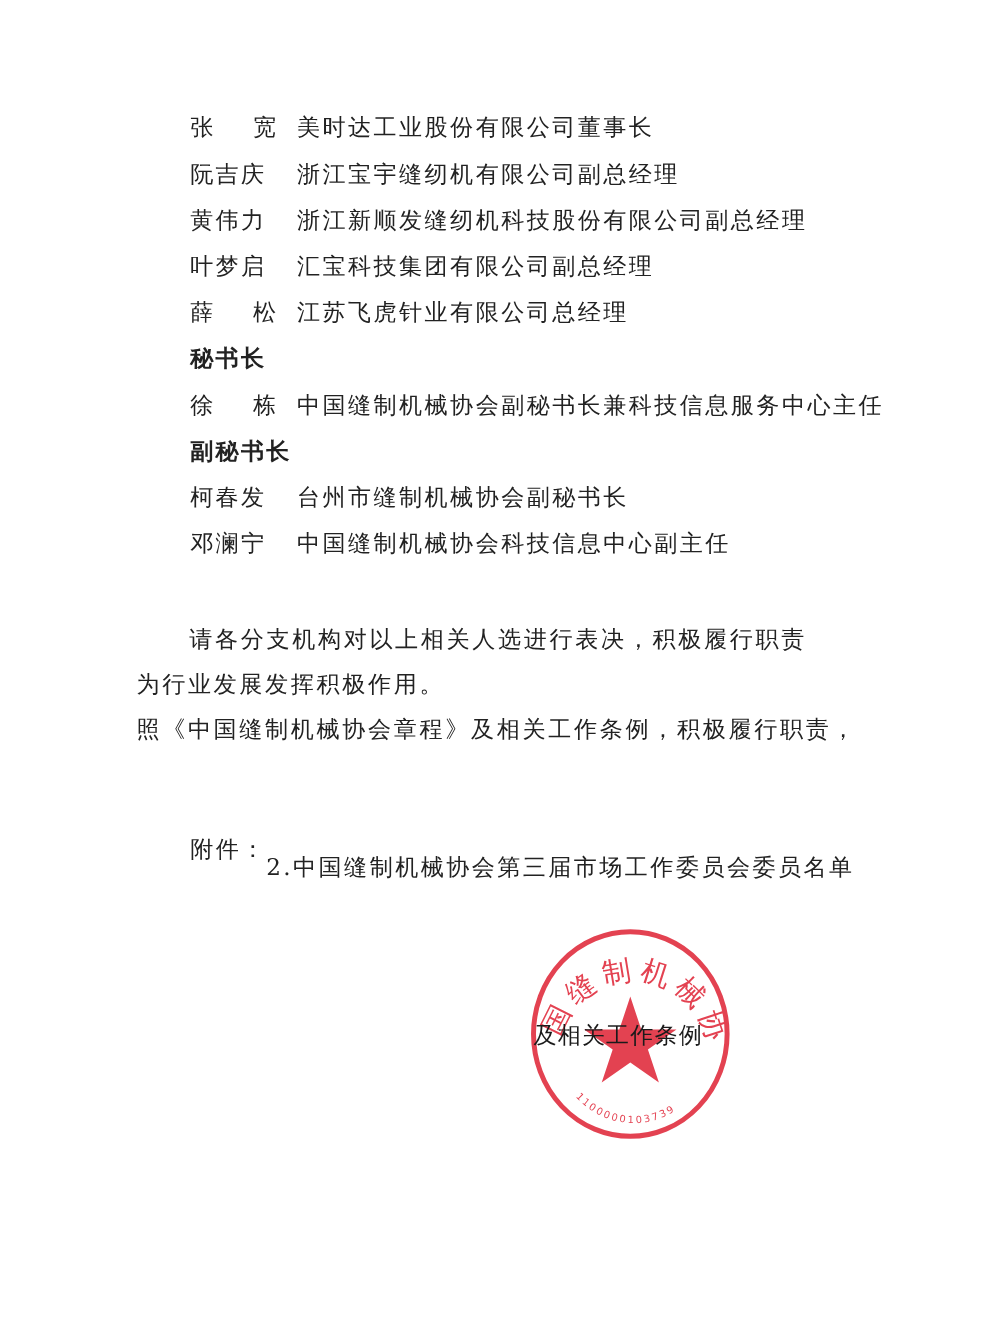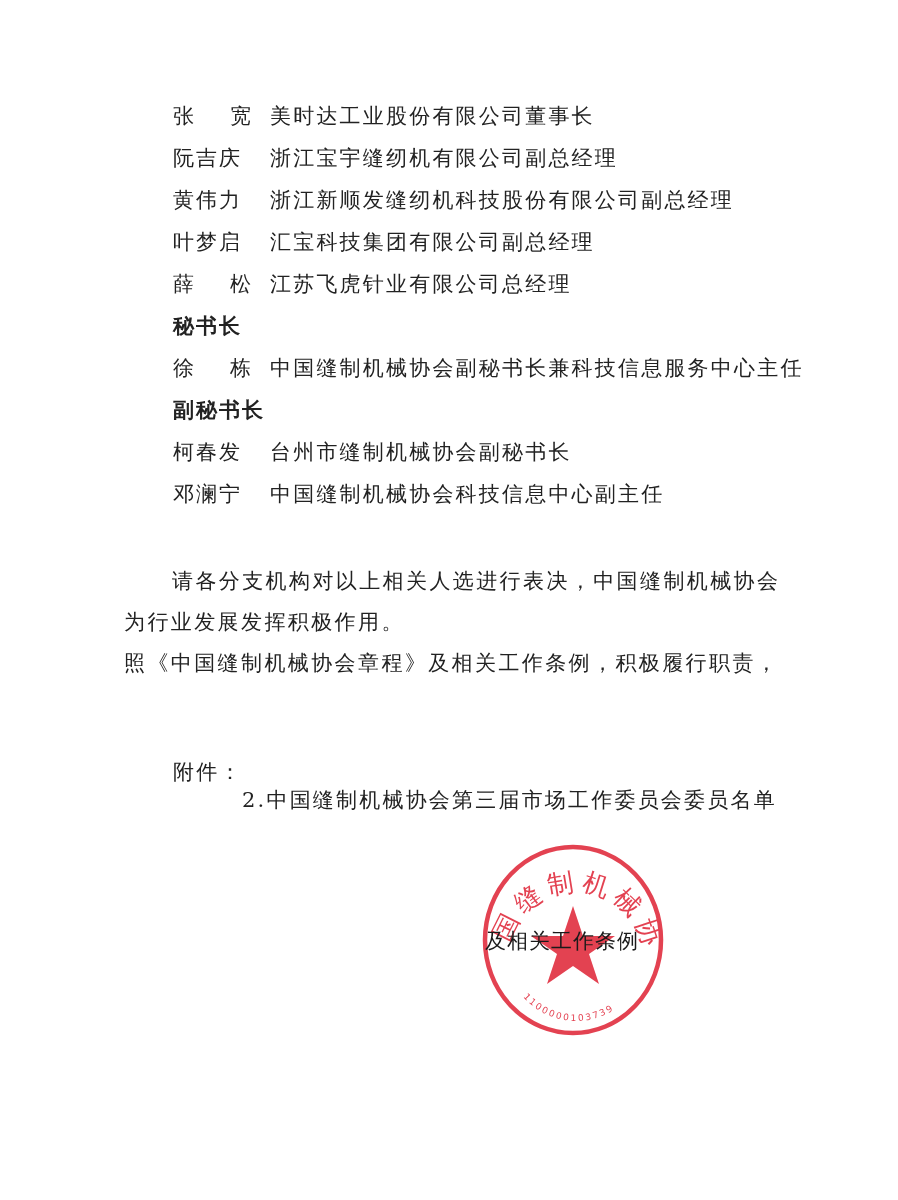--- a/index.html
+++ b/index.html
@@ -65,27 +65,27 @@
   <div class="row" style="top:437px;">
     <div class="name">柯春发</div>
     <div class="desc" style="left:97px;">台州市缝制机械协会副秘书长</div>
   </div>
   <div class="row" style="top:479px;">
     <div class="name">邓澜宁</div>
     <div class="desc">中国缝制机械协会科技信息中心副主任</div>
   </div>
 
   <div class="para" style="top:561px;">
-    <div><span class="indent"></span><span>请各分支机构对以上相关人选进行表决，中国缝制机械协会</span></div>
+    <div><span class="indent"></span><span>请各分支机构对以上相关人选进行表决，积极履行职责</span></div>
     <div>为行业发展发挥积极作用。</div>
     <div>照《中国缝制机械协会章程》及相关工作条例，积极履行职责，</div>
   </div>
 
   <div class="attach" style="left:173px; top:757px;text-align:center;">附件：</div>
-  <div class="attach" style="left:242px; top:773px;margin-top:12px;">2.中国缝制机械协会第三届市场工作委员会委员名单</div>
+  <div class="attach" style="left:242px; top:773px;">2.中国缝制机械协会第三届市场工作委员会委员名单</div>
 
   <svg class="stamp" viewBox="0 0 188 196">
     <defs>
       <path id="arcTop" d="M 28 112 A 68 68 0 0 1 162 100"></path>
       <path id="arcBottom" d="M 40 150 A 70 70 0 0 0 152 150"></path>
     </defs>
     <g opacity="0.88">
       <ellipse cx="93" cy="97" rx="88" ry="93" fill="none" stroke="#e0283a" stroke-width="4.5"></ellipse>
       <text font-size="26" fill="#e0283a" font-family="DejaVu Sans, sans-serif" letter-spacing="6">
         <textPath href="#arcTop" startOffset="6%">国缝制机械协</textPath>

